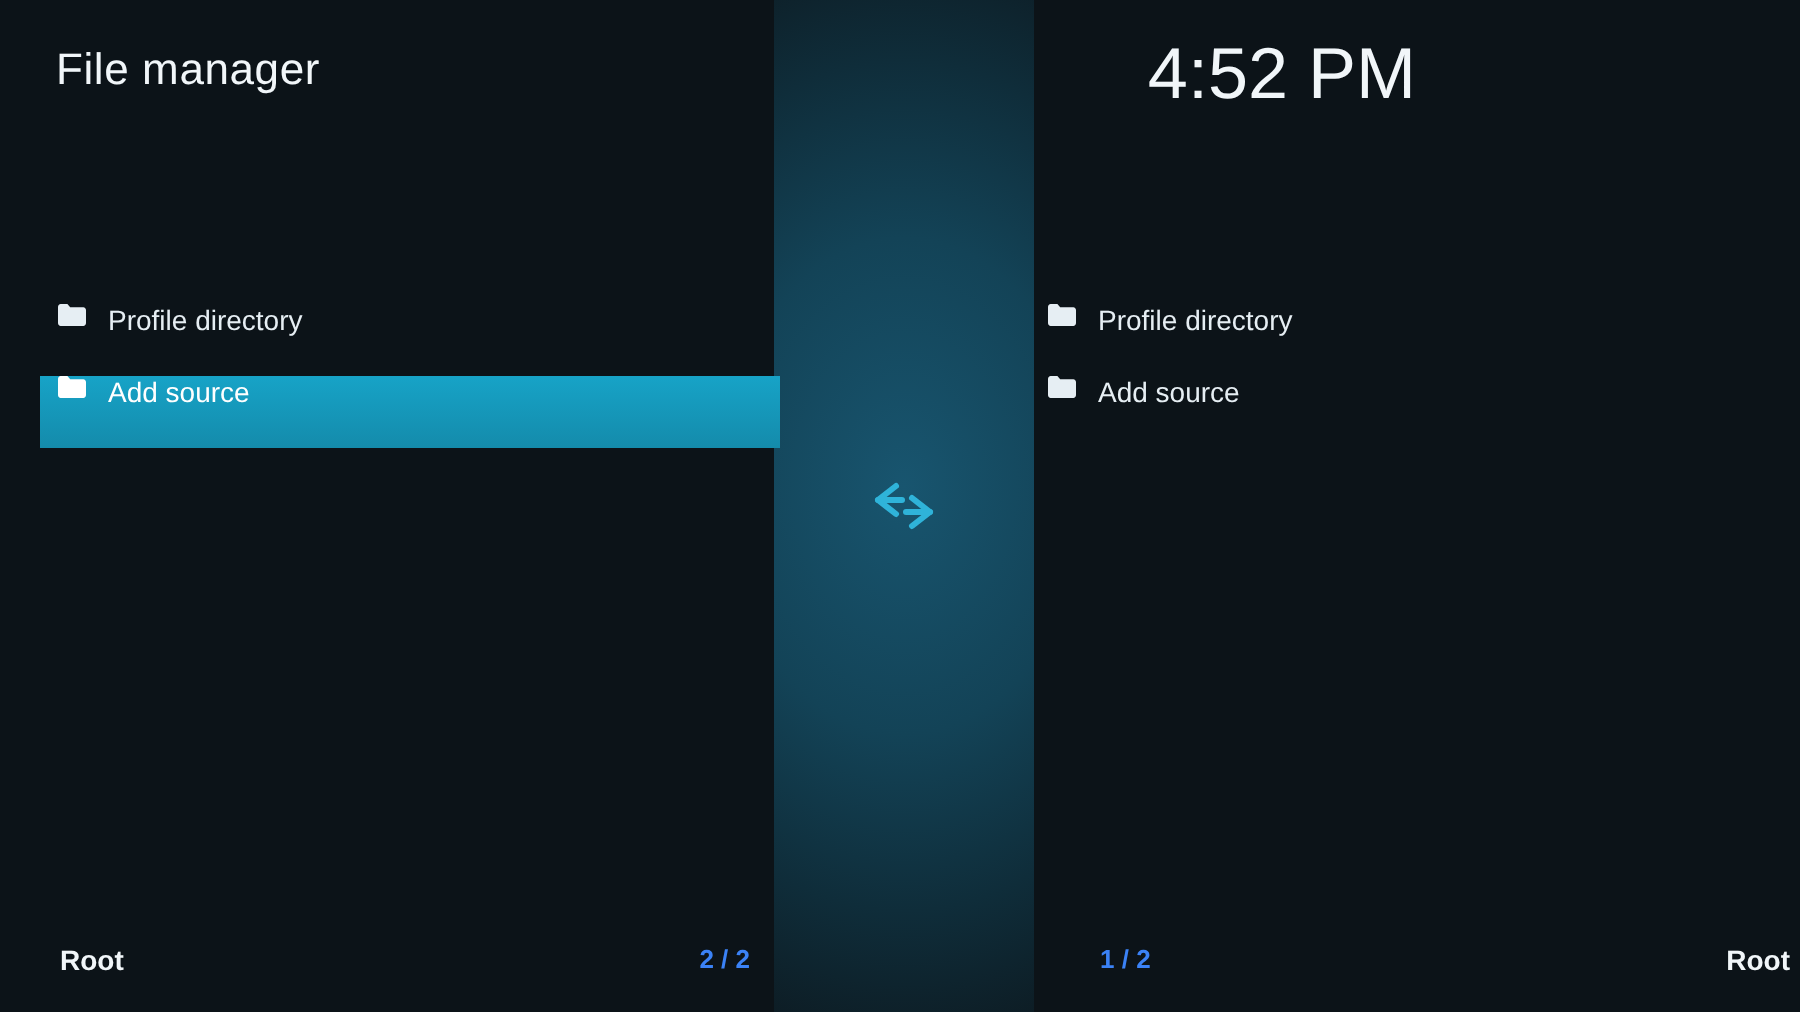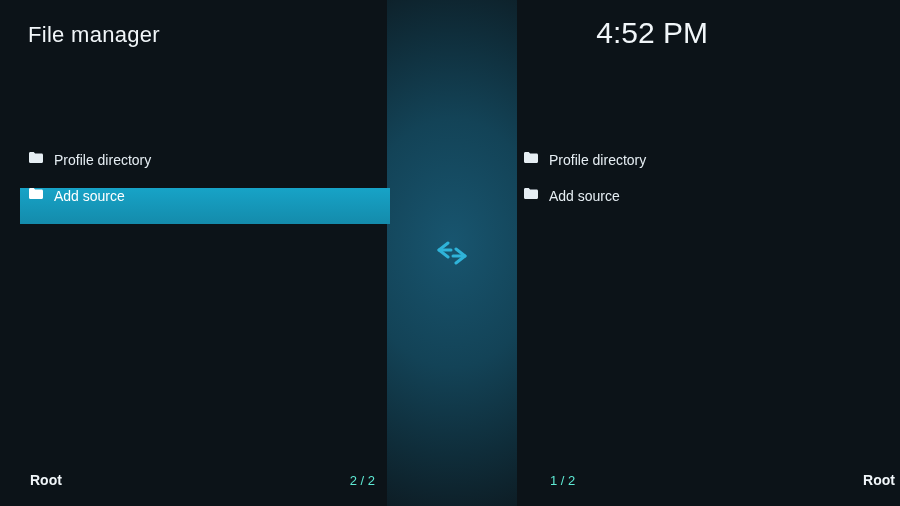--- a/index.html
+++ b/index.html
@@ -48,21 +48,21 @@
     left: 28px;
     font-size: 22px;
     font-weight: 300;
     letter-spacing: 0.3px;
     color: #f1f6f9;
   }
   .hdr-time {
     position: absolute;
     top: 16px;
     right: 28px;
-    font-size: 30px;
+    font-size: 36px;
     font-weight: 300;
     color: #f1f6f9;
   }
 
   
   .pane {
     position: absolute;
     top: 152px;
     bottom: 56px;
   }
@@ -98,25 +98,24 @@
 
   
   .footer {
     position: absolute;
     bottom: 18px;
     font-size: 14px;
     font-weight: 700;
     color: #f1f6f9;
     display: flex;
     justify-content: space-between;
-    align-items: center;
   }
   .footer-left  { left: 30px;  width: 345px; }
   .footer-right { left: 550px; width: 345px; }
-  .footer .count { font-weight: 400; font-size: 13px; color: #5eead4; }
+  .footer .count { font-weight: 700; font-size: 13px; color: #3b82f6; }
 
 </style>
 </head>
 <body>
 
 <div class="root">
 
   <div class="center-band">
     <span class="swap-icon">
       <svg width="34" height="26" viewBox="0 0 34 26" fill="none">

